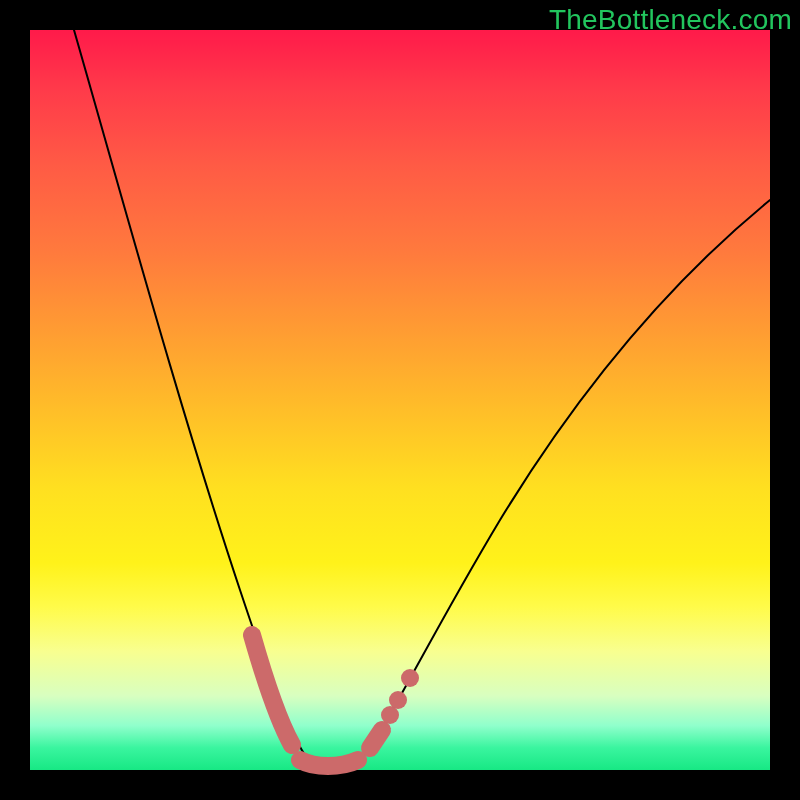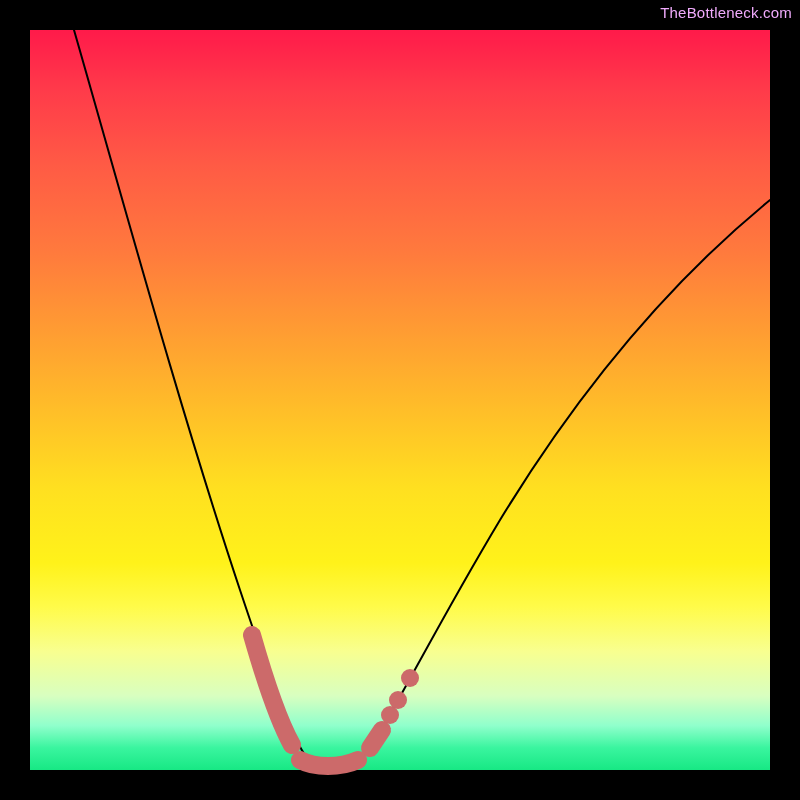--- a/index.html
+++ b/index.html
@@ -39,22 +39,22 @@
       #d8ffc0 90%,
       #90ffcc 94%,
       #3af59f 97%,
       #17e884 100%
     );
   }
   .watermark {
     position: absolute;
     top: 4px;
     right: 8px;
-    color: #f0abfc;
-    font-size: 15px;
+    color: #22c55e;
+    font-size: 28px;
     font-weight: 500;
     letter-spacing: 0.2px;
     user-select: none;
   }
   svg.curve {
     position: absolute;
     left: 0;
     top: 0;
     width: 740px;
     height: 740px;

